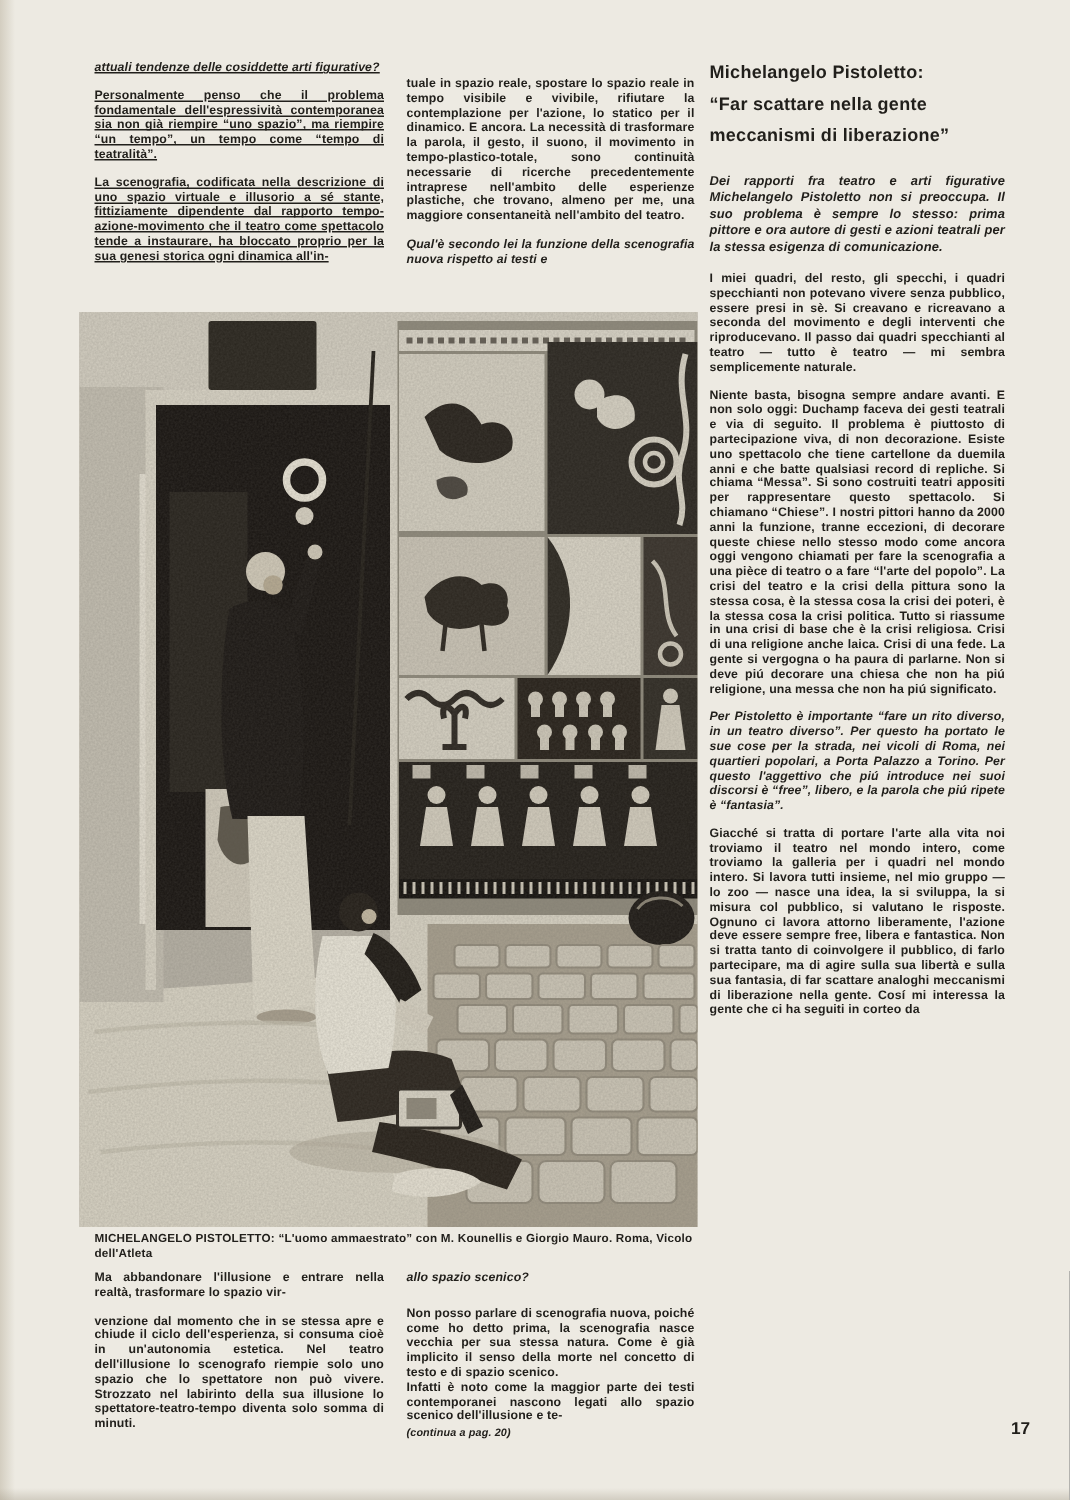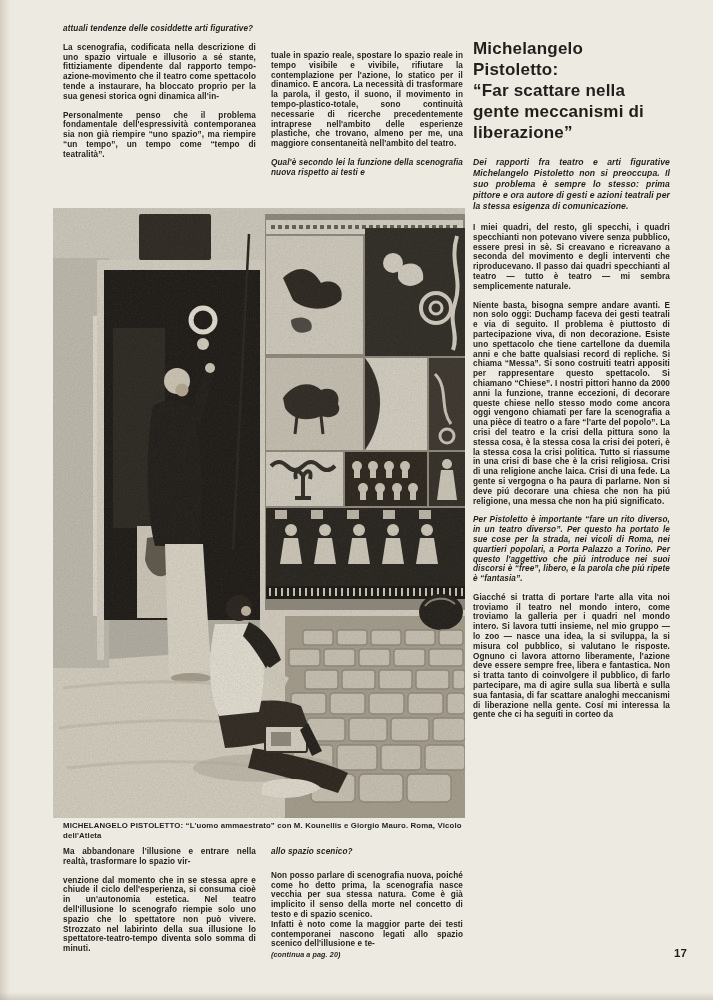--- a/index.html
+++ b/index.html
@@ -20,26 +20,26 @@
     pointer-events:none;
   }
   .txt { position:absolute; }
   .txt p {
     margin:0 0 9px 0;
     font-size:8.2px; line-height:9.8px; font-weight:700;
     text-align:justify; letter-spacing:.1px;
   }
   .txt p:last-child { margin-bottom:0; }
   .q { font-style:italic; }
-  .col1-top  { left:63px;  top:24px;  width:193px; }
+  .col1-top  { left:63px;  top:40px;  width:193px;text-decoration:underline; }
   .col2-top  { left:271px; top:51px;  width:192px; }
   .col3      { left:473px; top:38px;  width:197px; }
   .col1-bot  { left:63px;  top:847px; width:193px; }
   .col2-bot  { left:271px; top:847px; width:192px; }
-  h1.headline { margin:0 0 14px 0; font-size:17px; line-height:21px; font-weight:700; letter-spacing:.2px; }
+  h1.headline { margin:0 0 14px 0; font-size:12px; line-height:21px; font-weight:700; letter-spacing:.2px; }
   h1.headline span { display:block; }
   .intro {
     font-style:italic; font-size:8.6px !important; line-height:11px !important;
     margin-bottom:11px !important;
   }
   .cont { font-size:7.2px !important; font-style:italic; line-height:9px !important; text-align:right; }
   .photo-wrap { position:absolute; left:53px; top:208px; width:412px; height:610px; background:#b9b4a8; }
   .photo-wrap svg { display:block; }
   .caption {
     position:absolute; left:63px; top:821px; width:404px;
@@ -50,22 +50,22 @@
     font-size:11.5px; font-weight:700;
   }
 </style>
 </head>
 <body>
 
 <div class="page">
 
   <div class="txt col1-top">
     <p class="q">attuali tendenze delle cosiddette arti figurative?</p>
+    <p>Personalmente penso che il problema fondamentale dell'espressività contemporanea sia non già riempire “uno spazio”, ma riempire “un tempo”, un tempo come “tempo di teatralità”.</p>
     <p>La scenografia, codificata nella descrizione di uno spazio virtuale e illusorio a sé stante, fittiziamente dipendente dal rapporto tempo-azione-movimento che il teatro come spettacolo tende a instaurare, ha bloccato proprio per la sua genesi storica ogni dinamica all'in-</p>
-    <p>Personalmente penso che il problema fondamentale dell'espressività contemporanea sia non già riempire “uno spazio”, ma riempire “un tempo”, un tempo come “tempo di teatralità”.</p>
   </div>
 
   <div class="txt col2-top">
     <p>tuale in spazio reale, spostare lo spazio reale in tempo visibile e vivibile, rifiutare la contemplazione per l'azione, lo statico per il dinamico. E ancora. La necessità di trasformare la parola, il gesto, il suono, il movimento in tempo-plastico-totale, sono continuità necessarie di ricerche precedentemente intraprese nell'ambito delle esperienze plastiche, che trovano, almeno per me, una maggiore consentaneità nell'ambito del teatro.</p>
     <p class="q">Qual'è secondo lei la funzione della scenografia nuova rispetto ai testi e</p>
   </div>
 
   <div class="txt col3">
     <h1 class="headline">
       <span>Michelangelo Pistoletto:</span>

